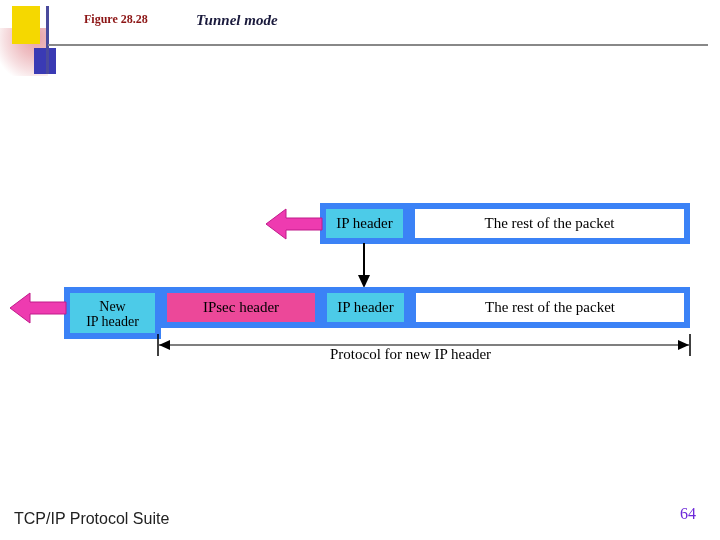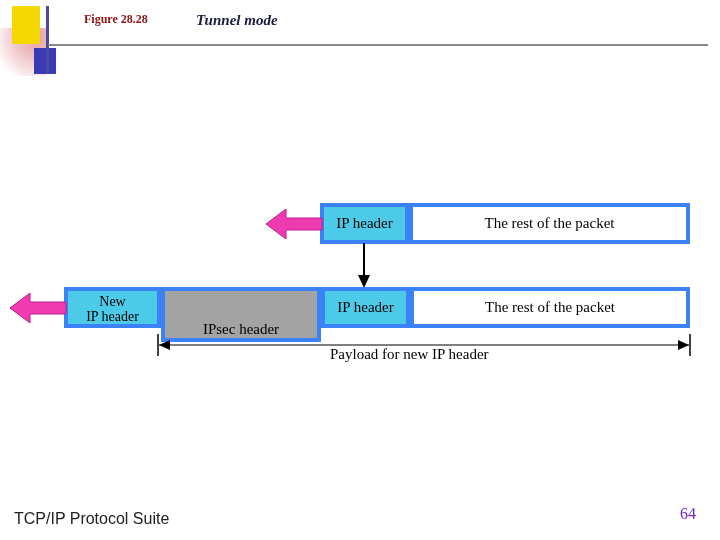--- a/index.html
+++ b/index.html
@@ -96,21 +96,21 @@
     top: 505px;
     font-size: 16px;
     color: #6d28d9;
     font-family: "Liberation Serif", serif;
   }
 
   
   .box {
     position: absolute;
     box-sizing: border-box;
-    border: 4px solid #3b82f6;
+    border: 6px solid #3b82f6;
     display: flex;
     align-items: center;
     justify-content: center;
     text-align: center;
     font-family: "Liberation Serif", serif;
     color: #000000;
     line-height: 1.05;
   }
   .box-ip-top {
     left: 320px;
@@ -125,32 +125,31 @@
     top: 203px;
     width: 281px;
     height: 41px;
     background: #ffffff;
     font-size: 15px;
   }
   .box-new-ip {
     left: 64px;
     top: 287px;
     width: 97px;
-    height: 41px;
+    height: 52px;
     background: #4ccbe8;
     font-size: 14px;
   }
   .box-ipsec {
     left: 161px;
     top: 287px;
     width: 160px;
-    height: 55px;
-    background: #a3a3a3;
-    font-size: 15px;
-    align-items: flex-end;
+    height: 41px;
+    background: #ec4899;
+    font-size: 15px;
   }
   .box-ip-bottom {
     left: 321px;
     top: 287px;
     width: 89px;
     height: 41px;
     background: #4ccbe8;
     font-size: 15px;
   }
   .box-rest-bottom {
@@ -246,16 +245,16 @@
   <polygon points="2,19 22,4 22,13 58,13 58,25 22,25 22,34" fill="#ee3bb0" stroke="#c01a8a" stroke-width="1"></polygon>
 </svg>
 
 <svg class="measure" viewBox="0 0 536 24">
   <line x1="2" y1="0" x2="2" y2="22" stroke="#000000" stroke-width="1.5"></line>
   <line x1="534" y1="0" x2="534" y2="22" stroke="#000000" stroke-width="1.5"></line>
   <line x1="3" y1="11" x2="533" y2="11" stroke="#000000" stroke-width="1.2"></line>
   <polygon points="3,11 14,6 14,16" fill="#000000"></polygon>
   <polygon points="533,11 522,6 522,16" fill="#000000"></polygon>
 </svg>
-<div class="payload-text">Payload for new IP header</div>
+<div class="payload-text">Protocol for new IP header</div>
 
 <div class="footer-left">TCP/IP Protocol Suite</div>
 <div class="footer-right">64</div>
 
 </body></html>

